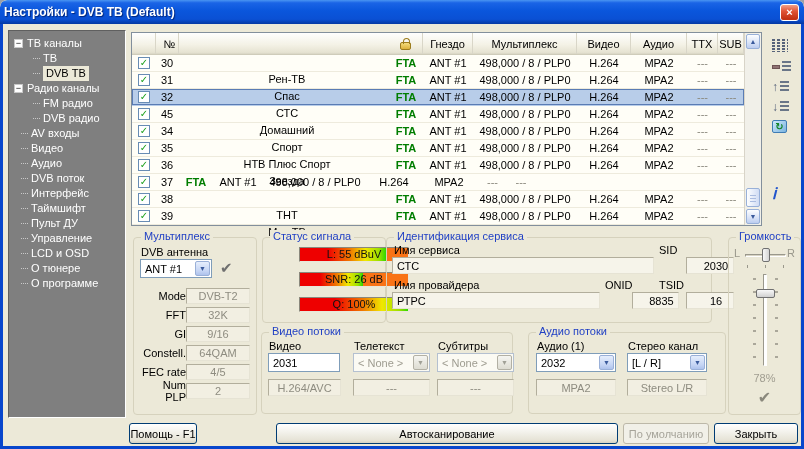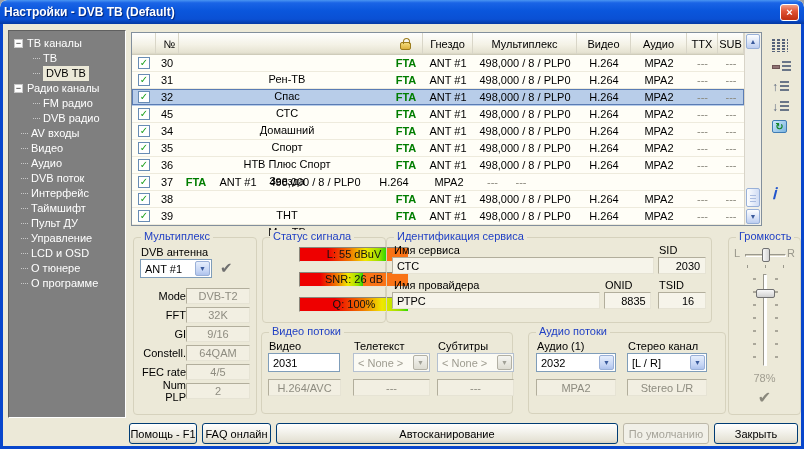--- a/index.html
+++ b/index.html
@@ -93,21 +93,21 @@
     border-radius:2px; color:#138428; font-size:10px; font-weight:bold; display:flex; align-items:center; justify-content:center; }
   .infoi{ color:#2255cc; font-family:"DejaVu Serif",serif; font-style:italic; font-weight:bold; font-size:16px; }
 
   
   .grp{ position:absolute; border:1px solid #d6d2bd; border-radius:4px; }
   .grp>.ttl{ position:absolute; top:-8px; left:7px; background:#ECE9D8; color:#1f3fc4; padding:0 3px; white-space:nowrap; }
   .lbl{ position:absolute; white-space:nowrap; color:#000; }
   .sunk{ position:absolute; background:#f2efe2; border:1px solid; border-color:#b2ae9c #e6e3d4 #e6e3d4 #b2ae9c;
     color:#8e8c80; display:flex; align-items:center; justify-content:center; overflow:hidden; }
   .sunk.dark{ color:#000; justify-content:flex-start; padding-left:4px; background:#f6f4ea; }
-  .sunk.ctr{ justify-content:center; padding-left:12px; }
+  .sunk.ctr{ justify-content:center; padding-left:12px;margin-left:28px; }
   .input{ position:absolute; background:#fff; border:1px solid #7f9db9; color:#000;
     display:flex; align-items:center; padding-left:4px; }
   .combo{ position:absolute; background:#fff; border:1px solid #7f9db9; color:#000;
     display:flex; align-items:center; padding:0 18px 0 4px; }
   .combo .cbtn{ position:absolute; right:1px; top:1px; bottom:1px; width:15px; border:1px solid #9ab0d8; border-radius:2px;
     background:linear-gradient(180deg,#e6eefc 0%,#c4d4f4 70%,#aec2ec 100%);
     color:#3a5a9c; font-size:7px; display:flex; align-items:center; justify-content:center; }
   .combo.dis{ color:#9e9c90; background:#fbfaf3; border-color:#b4c0d0; }
   .combo.dis .cbtn{ background:linear-gradient(180deg,#f5f5f1,#dddcd2); border-color:#b2b0a4; color:#a0a096; }
   .chk{ position:absolute; color:#6f6f6f; font-size:15px; font-weight:bold; line-height:15px; }
@@ -548,18 +548,17 @@
       <div class="hticks"></div>
       <div class="vticks lt"></div>
       <div class="vticks rt"></div>
       <div class="vtrack"></div>
       <div class="vthumb" style="top: 51px;"></div>
       <div class="volpct">78%</div>
       <div class="volchk">✔</div>
     </div>
 
     <div class="btn" style="left:126px;width:68px">Помощь - F1</div>
-    <div class="btn" style="left:199px;width:69px">FAQ онлайн</div>
     <div class="btn" style="left:273px;width:342px">Автосканирование</div>
     <div class="btn" style="left:711px;width:84px">Закрыть</div>
     <div class="btn dis" style="left:620px;width:86px">По умолчанию</div>
   </div>
 </div>
 
 </body></html>

